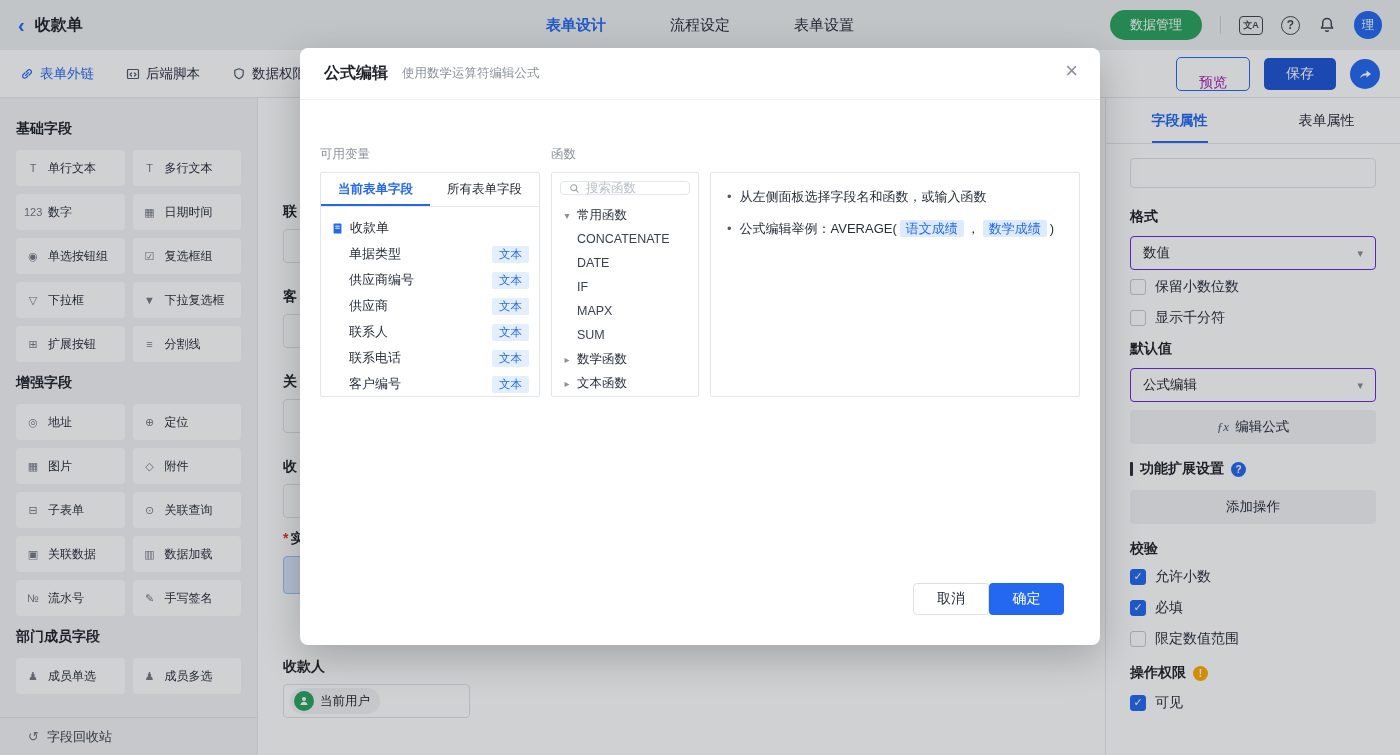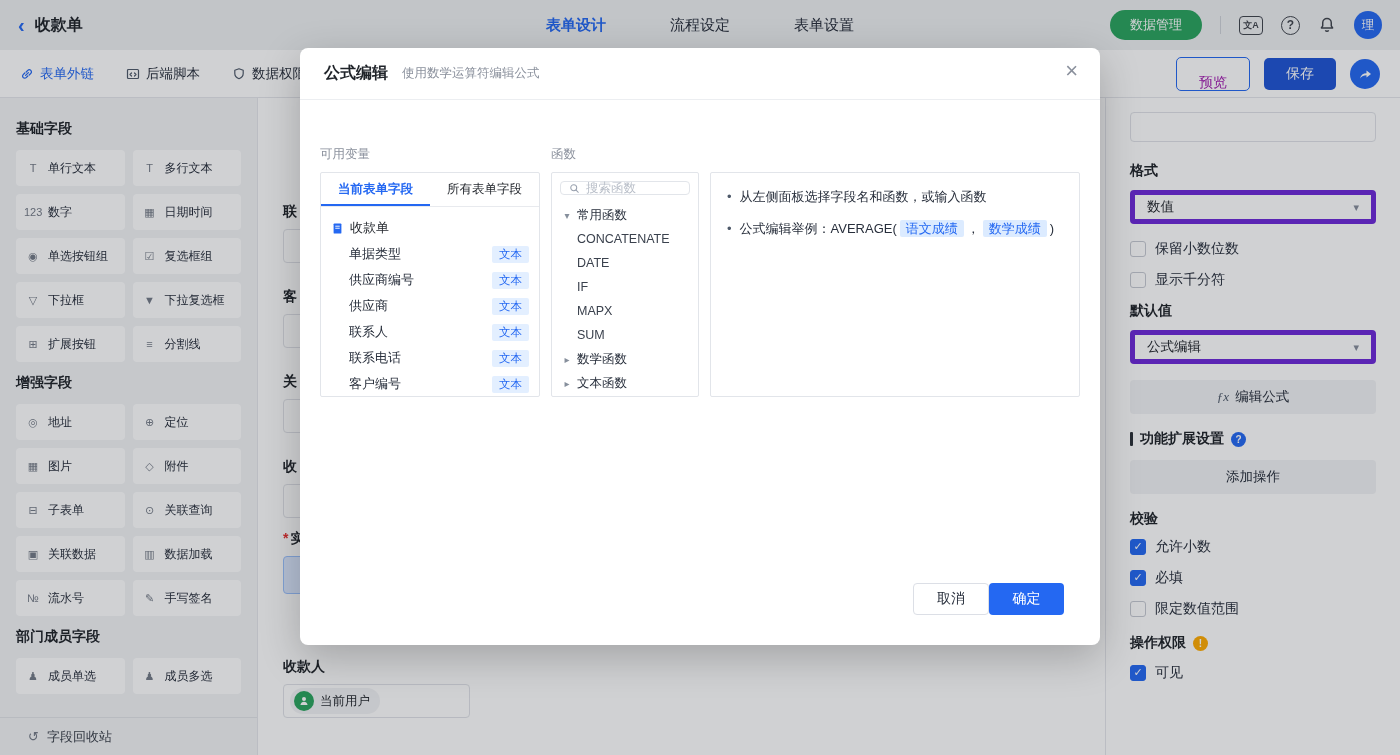--- a/index.html
+++ b/index.html
@@ -55,21 +55,21 @@
 
   
   .rightpanel { position:absolute; top:98px; right:0; bottom:0; width:295px; background:#fff; border-left:1px solid #e5e6eb; overflow:hidden; z-index:1; }
   .rp-tabs { height:46px; border-bottom:1px solid #e5e6eb; display:flex; }
   .rp-tab { flex:1; text-align:center; line-height:45px; font-size:14px; color:#272e3b; position:relative; cursor:pointer; }
   .rp-tab.active { color:#2468f2; font-weight:600; }
   .rp-tab.active::after { content:""; position:absolute; left:50%; transform:translateX(-50%); bottom:0; width:56px; height:2px; background:#2468f2; }
   .rp-body { padding:14px 24px 0; }
   .rp-input { width:100%; height:30px; border:1px solid #e0e2e8; border-radius:4px; margin-bottom:16px; outline:none; padding:0 10px; font-size:13px; }
   .rp-label { font-size:14px; font-weight:700; color:#1f2329; margin:4px 0 10px; }
-  .rp-select { height:34px; border:5px solid #6d28d9; border-radius:4px; display:flex; align-items:center; justify-content:space-between; padding:0 12px; font-size:13.5px; color:#1f2329; margin-bottom:16px; cursor:pointer; }
+  .rp-select { height:34px; border:1px solid #6d28d9; border-radius:4px; display:flex; align-items:center; justify-content:space-between; padding:0 12px; font-size:13.5px; color:#1f2329; margin-bottom:8px; cursor:pointer; }
   .sel-arrow { color:#868c9a; font-size:11px; }
   .cb-row { display:flex; align-items:center; gap:9px; margin-bottom:13px; font-size:14px; color:#272e3b; cursor:pointer; }
   .cbx { width:16px; height:16px; border:1px solid #c6cad2; border-radius:3px; background:#fff; position:relative; flex:none; }
   .cbx.on { background:#2468f2; border-color:#2468f2; }
   .cbx.on::after { content:"✓"; position:absolute; left:2.5px; top:-0.5px; color:#fff; font-size:11px; }
   .rp-btn { width:100%; height:34px; background:#f2f3f5; border:none; border-radius:4px; font-size:13.5px; color:#272e3b; display:flex; align-items:center; justify-content:center; gap:6px; cursor:pointer; margin-bottom:10px; }
   .fx-glyph { font-family:"Liberation Serif",serif; font-style:italic; font-size:13px; color:#4e5969; }
   .section-head { display:flex; align-items:center; gap:7px; font-size:14px; font-weight:700; color:#1f2329; margin:16px 0 12px; }
   .section-bar { width:3px; height:14px; background:#2b3038; border-radius:1px; }
   .q-circle { width:15px; height:15px; border-radius:50%; background:#2468f2; color:#fff; font-size:10px; font-weight:700; display:flex; align-items:center; justify-content:center; }
@@ -337,20 +337,24 @@
                 <path d="M3.2 13.2c.6-2.7 2.5-4.2 4.8-4.2s4.2 1.5 4.8 4.2z" fill="#fff"></path>
               </svg>
           </span>
           <span>当前用户</span>
         </span>
       </div>
     </div>
   </div>
 
   <div class="rightpanel">
+    <div class="rp-tabs">
+      <span class="rp-tab active">字段属性</span>
+      <span class="rp-tab">表单属性</span>
+    </div>
     <div class="rp-body">
       <input class="rp-input" style="">
       <div class="rp-label">格式</div>
       <div class="rp-select">
         <span>数值</span>
         <span class="sel-arrow">▾</span>
       </div>
       <div>
 
           <div class="cb-row">

